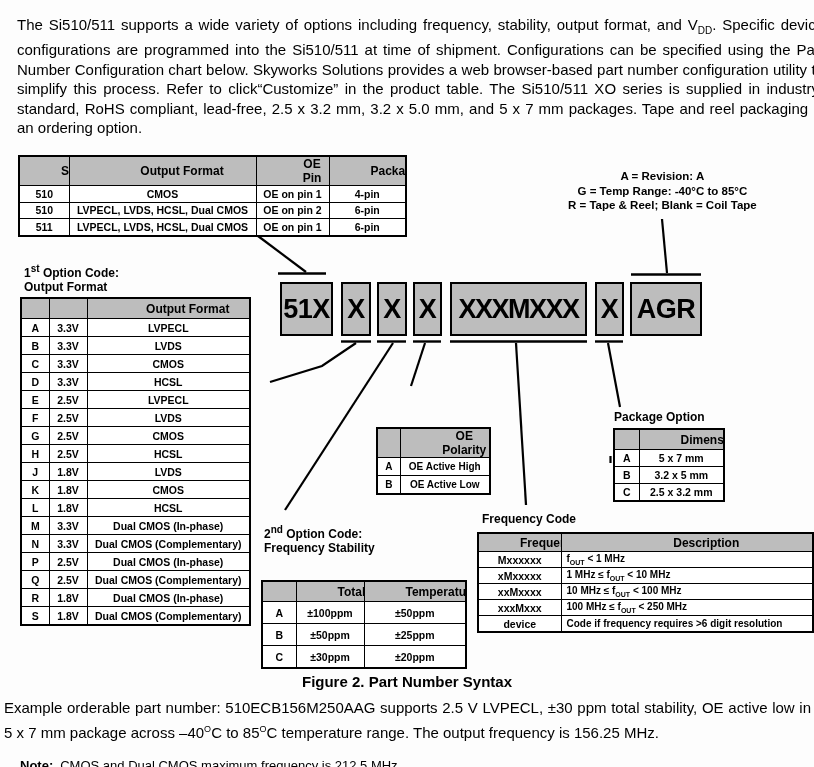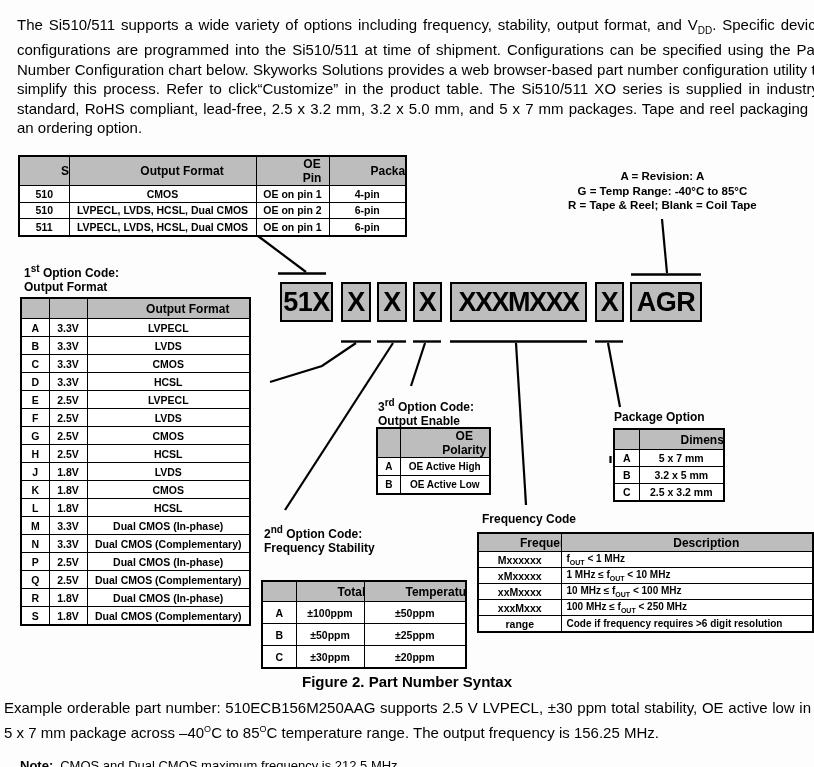--- a/index.html
+++ b/index.html
@@ -29,21 +29,21 @@
 
   
   .sec-label{position:absolute;font-weight:bold;font-size:12px;line-height:13.5px;white-space:nowrap;}
   .sec-label sup{font-size:10px;}
 
   
   .legend{position:absolute;left:568px;top:169px;font-weight:bold;
           font-size:11.5px;line-height:14.5px;white-space:nowrap;text-align:center;}
 
   
-  .pbox{position:absolute;top:282px;height:40px;background:#bdbdbd;
+  .pbox{position:absolute;top:282px;height:54px;background:#bdbdbd;
         border:2.5px solid #000;box-sizing:border-box;
         display:flex;align-items:center;justify-content:center;
         font-weight:bold;font-size:27px;letter-spacing:-0.5px;}
   .pbox.wide{letter-spacing:-1.5px;}
 
   .wires{position:absolute;left:0;top:0;pointer-events:none;}
   .wires line,.wires polyline{stroke:#000;fill:none;}
 
   .caption{position:absolute;left:0;top:673px;width:814px;margin:0;
            text-align:center;font-weight:bold;font-size:15px;}
@@ -228,24 +228,20 @@
   </table>
 
   <div class="pbox" style="left:280px;width:53px">51X</div>
   <div class="pbox" style="left:341px;width:30px">X</div>
   <div class="pbox" style="left:377px;width:30px">X</div>
   <div class="pbox" style="left:413px;width:29px">X</div>
   <div class="pbox wide" style="left:450px;width:137px">XXXMXXX</div>
   <div class="pbox" style="left:595px;width:29px">X</div>
   <div class="pbox" style="left:630px;width:72px">AGR</div>
 
-  <div class="sec-label" style="left:378px;top:396px">
-    <div><span>3</span><sup>rd</sup><span> Option Code:</span></div>
-    <div>Output Enable</div>
-  </div>
   <table class="dtable t-opt3" style="left:376px;top:427px;width:113px">
     <colgroup>
         <col style="width:23px">
         <col style="width:90px">
       </colgroup>
     <thead>
         <tr>
       <th></th>
       <th>OE Polarity</th>
     </tr>
@@ -353,21 +349,21 @@
         </tr>
         <tr>
           <td>xxMxxxx</td>
           <td>10 MHz ≤ f<sub>OUT</sub> &lt; 100 MHz</td>
         </tr>
         <tr>
           <td>xxxMxxx</td>
           <td>100 MHz ≤ f<sub>OUT</sub> &lt; 250 MHz</td>
         </tr>
         <tr>
-          <td>range</td>
+          <td>device</td>
           <td>Code if frequency requires &gt;6 digit resolution</td>
         </tr>
       </tbody>
   </table>
 
   <p class="caption">Figure 2. Part Number Syntax</p>
 
   <p class="example"><span>Example orderable part number: 510ECB156M250AAG supports 2.5 V LVPECL, ±30 ppm total stability, OE active low in 5 x 7 mm package across –40</span><sup>O</sup><span>C to 85</span><sup>O</sup><span>C temperature range. The output frequency is 156.25 MHz.</span></p>
 
   <p class="note"><b>Note:</b><span>CMOS and Dual CMOS maximum frequency is 212.5 MHz.</span></p>

